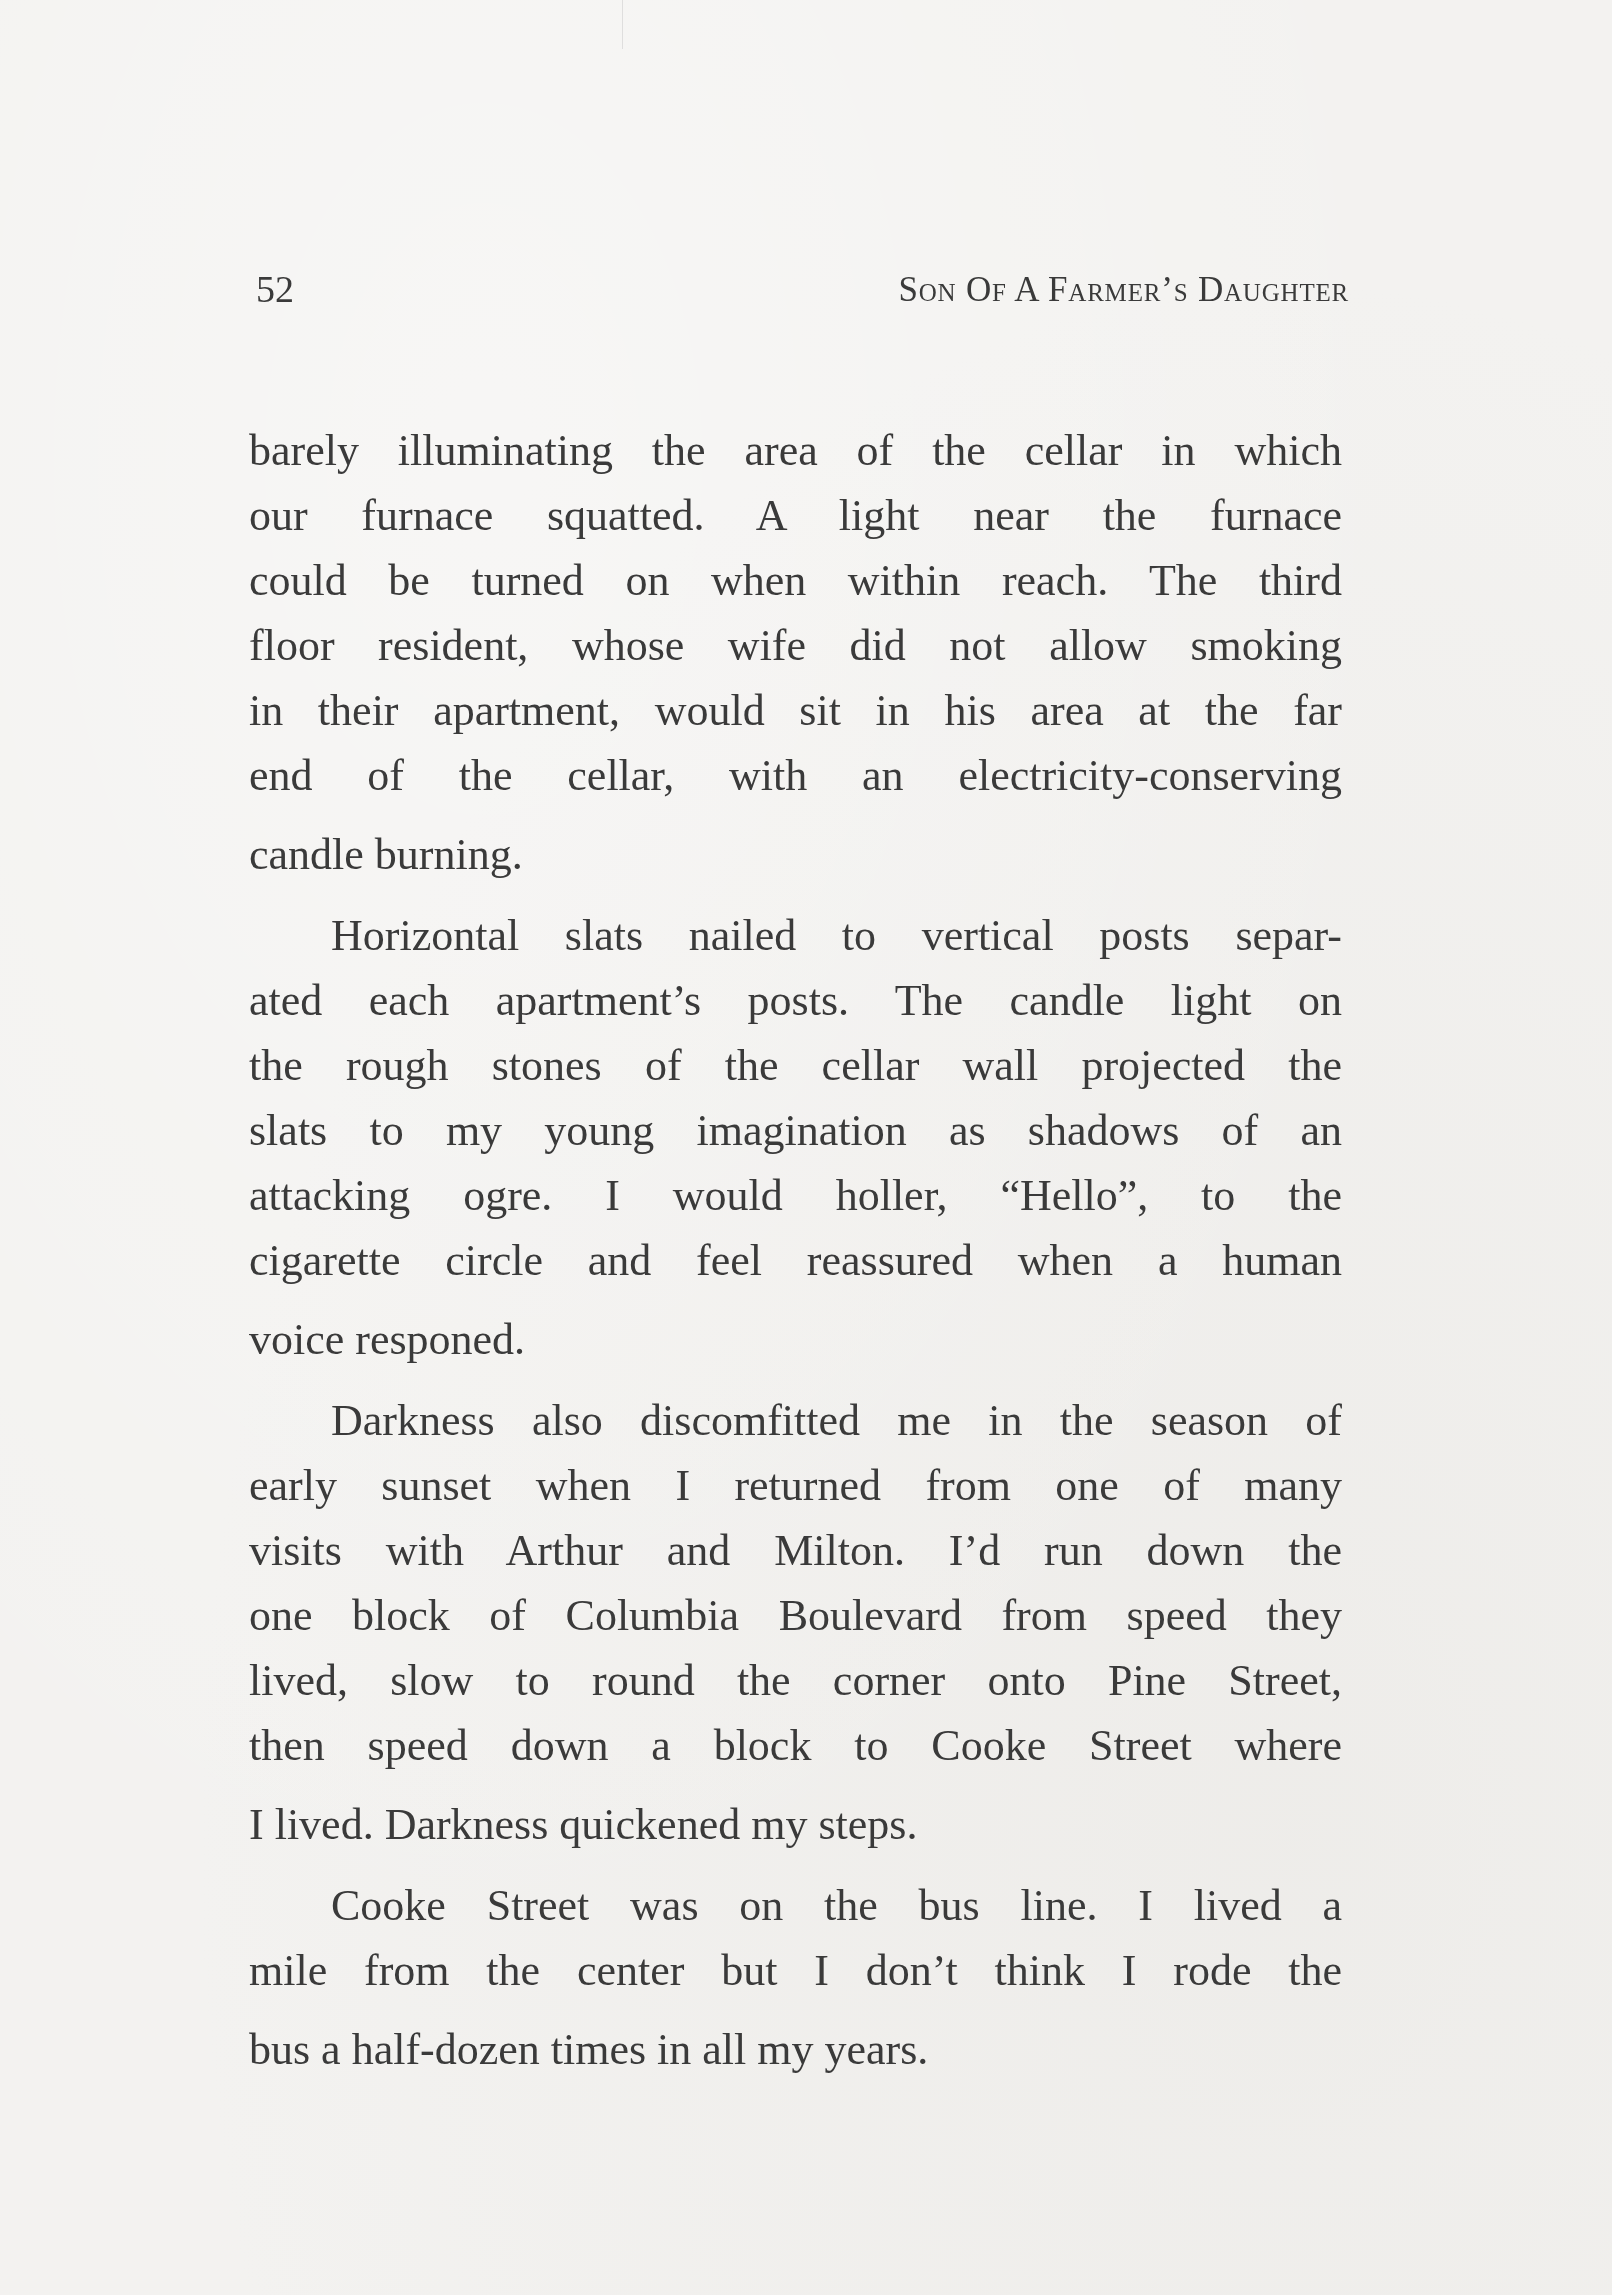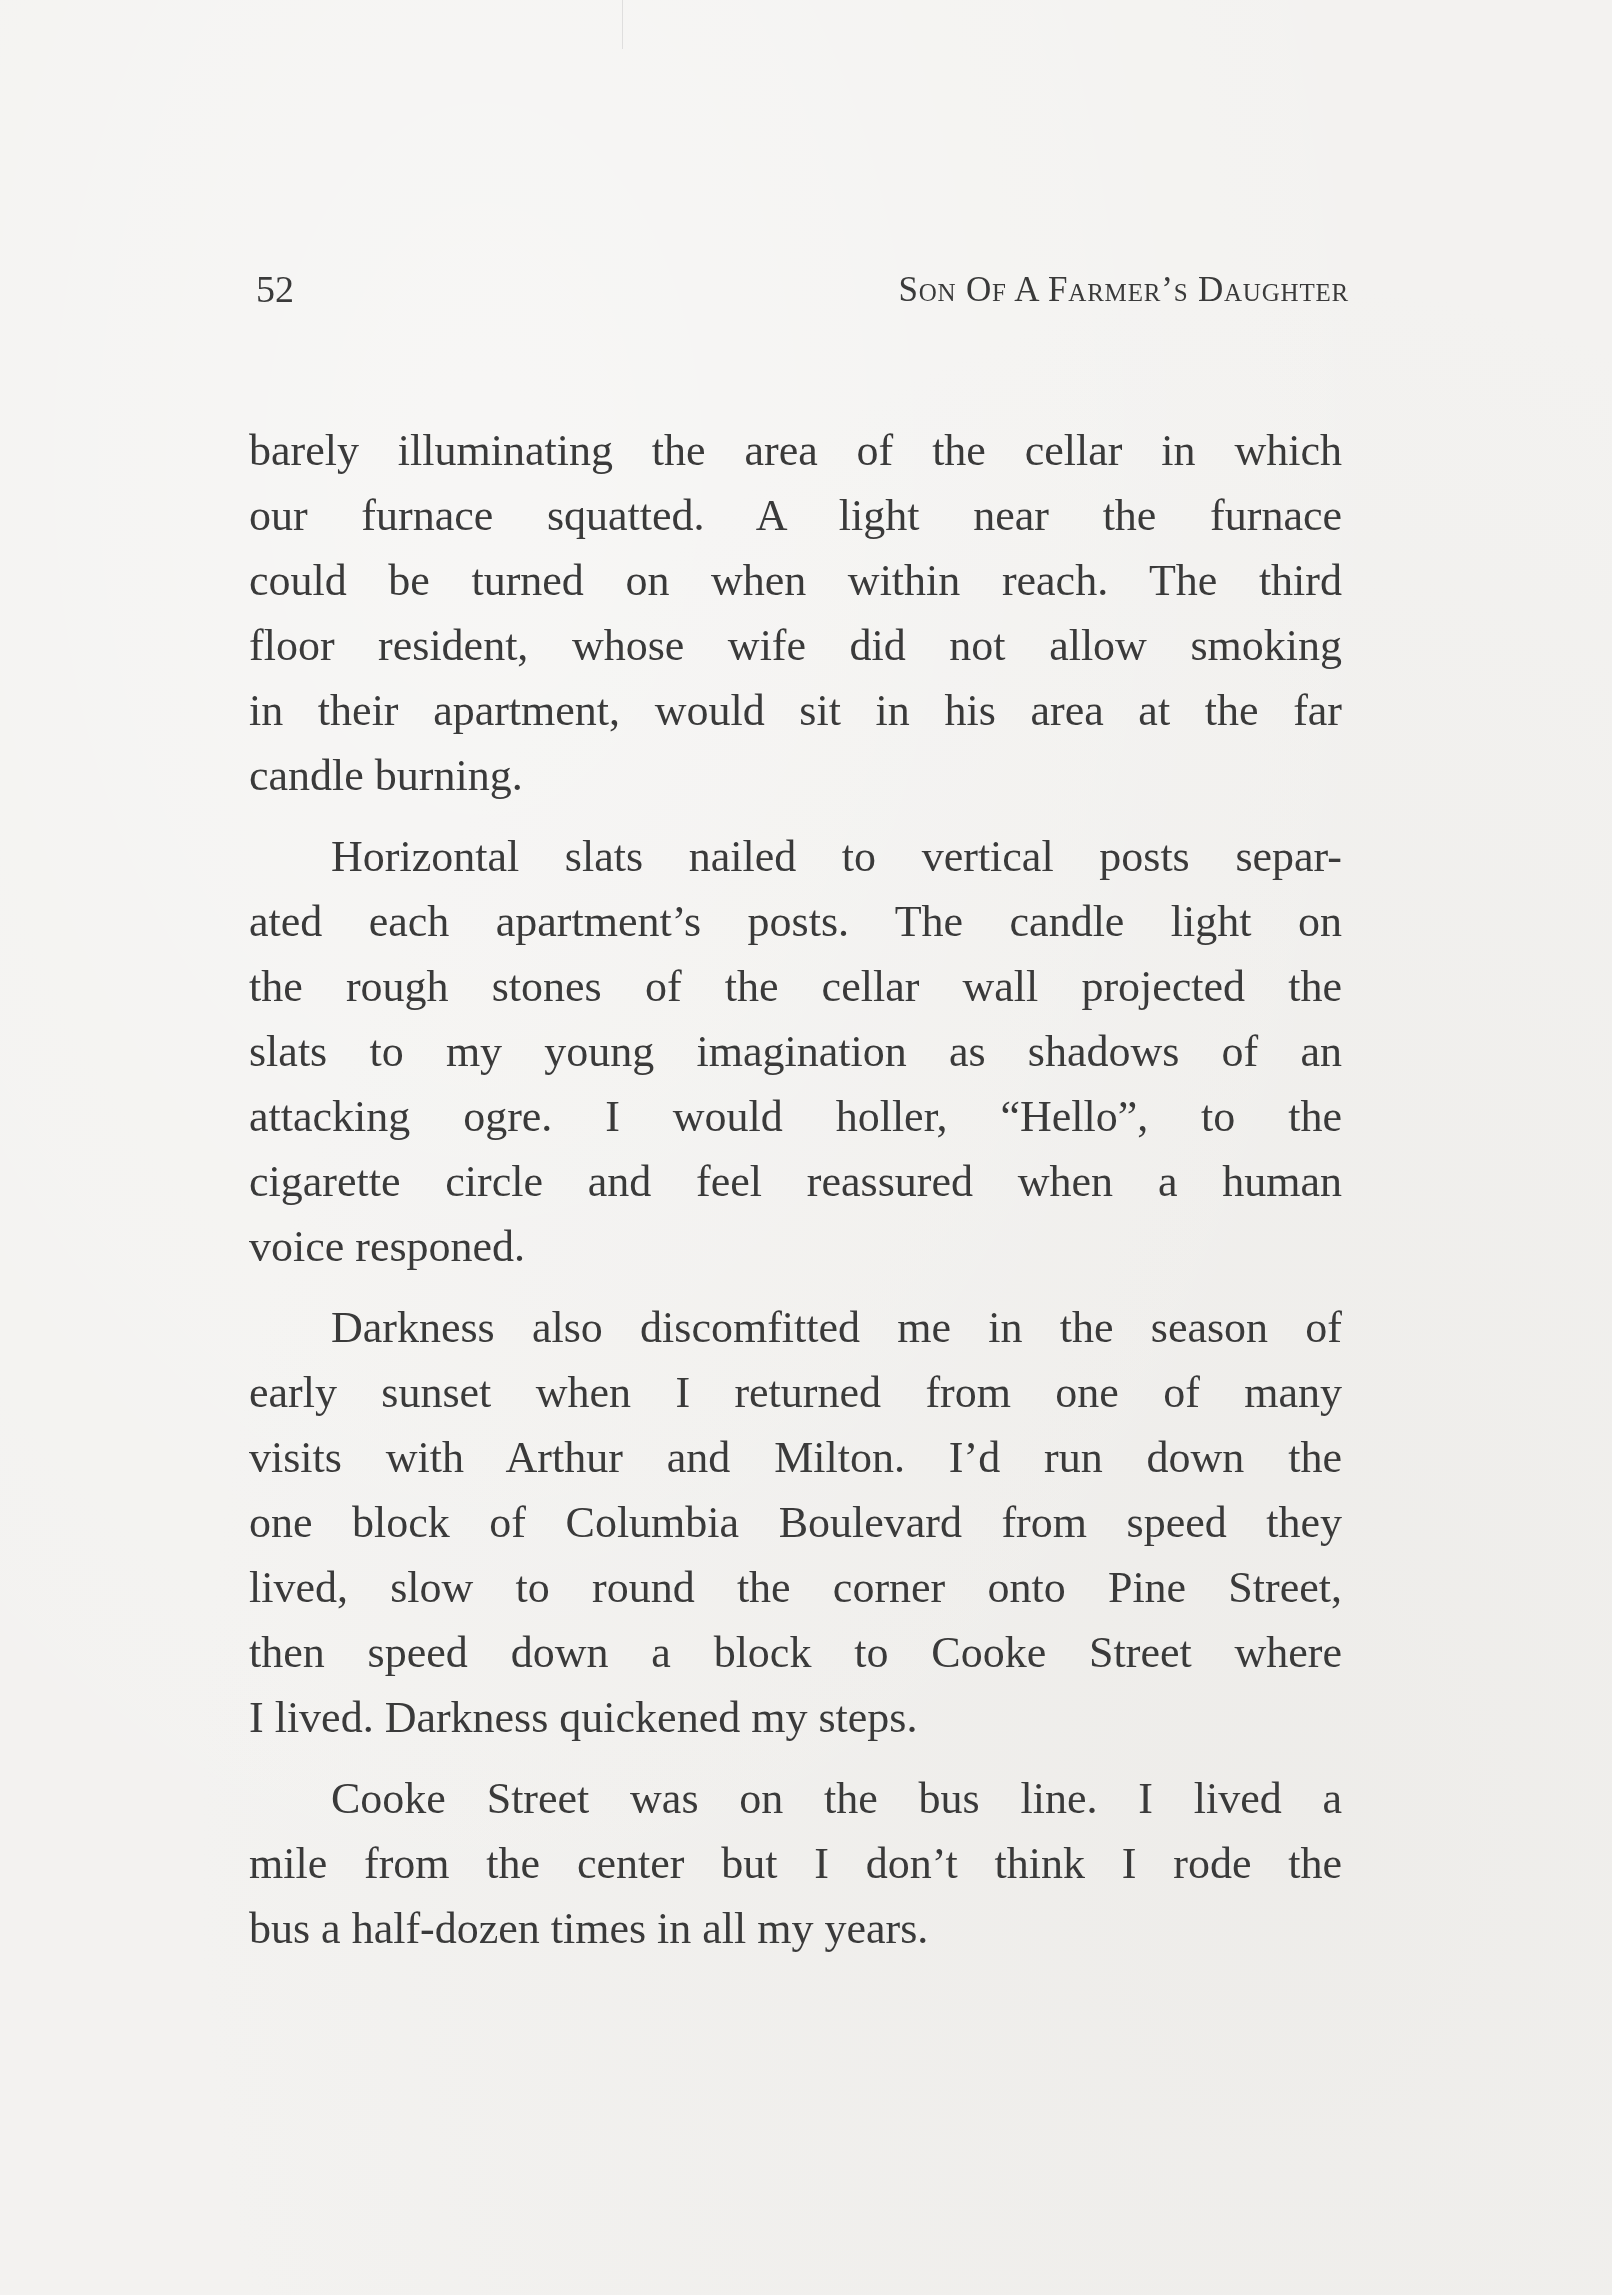--- a/index.html
+++ b/index.html
@@ -69,20 +69,21 @@
       font-size: 44px;
       line-height: 65px;
       height: 65px;
       white-space: nowrap;
       text-align: justify;
       text-align-last: justify;
       letter-spacing: 0px;
     }
     .line.last {
       text-align-last: left;
+      margin-top: 14px;
     }
     .line.indent {
       padding-left: 82px;
       margin-top: 16px;
     }
   </style>
 </head>
 <body>
 
 <div class="page">
@@ -94,20 +95,21 @@
   </div>
 
   <div class="body-text">
 
     <div>
       <span class="line">barely illuminating the area of the cellar in which</span>
       <span class="line">our furnace squatted. A light near the furnace</span>
       <span class="line">could be turned on when within reach. The third</span>
       <span class="line">floor resident, whose wife did not allow smoking</span>
       <span class="line">in their apartment, would sit in his area at the far</span>
+      <span class="line">end of the cellar, with an electricity-conserving</span>
       <span class="line last">candle burning.</span>
     </div>
 
     <div>
       <span class="line indent">Horizontal slats nailed to vertical posts separ-</span>
       <span class="line">ated each apartment’s posts. The candle light on</span>
       <span class="line">the rough stones of the cellar wall projected the</span>
       <span class="line">slats to my young imagination as shadows of an</span>
       <span class="line">attacking ogre. I would holler, “Hello”, to the</span>
       <span class="line">cigarette circle and feel reassured when a human</span>

